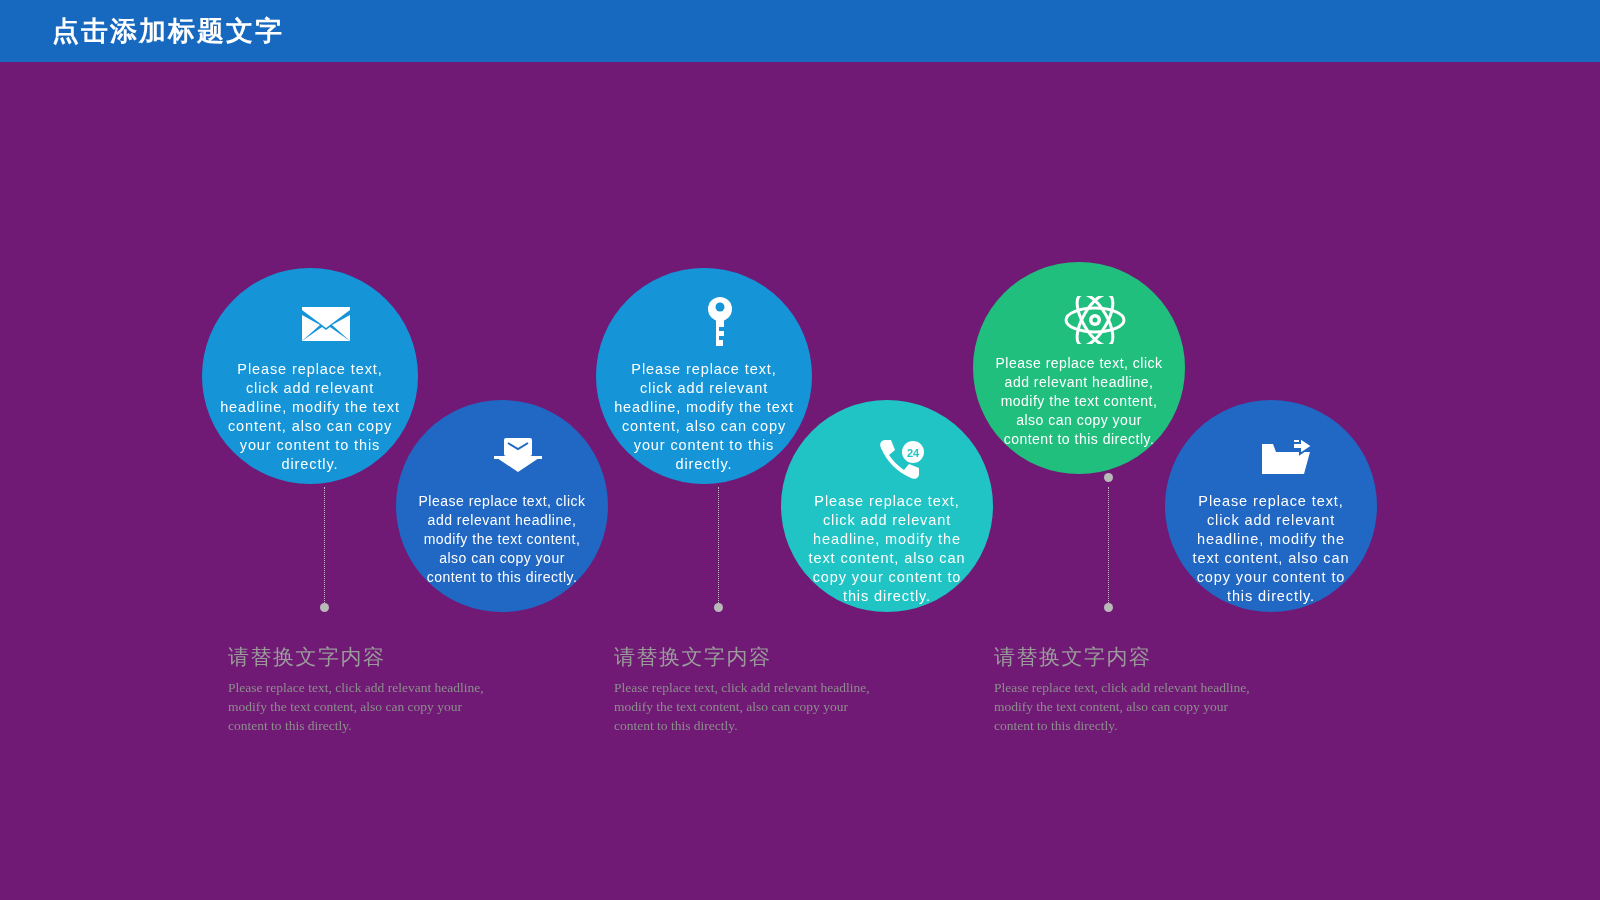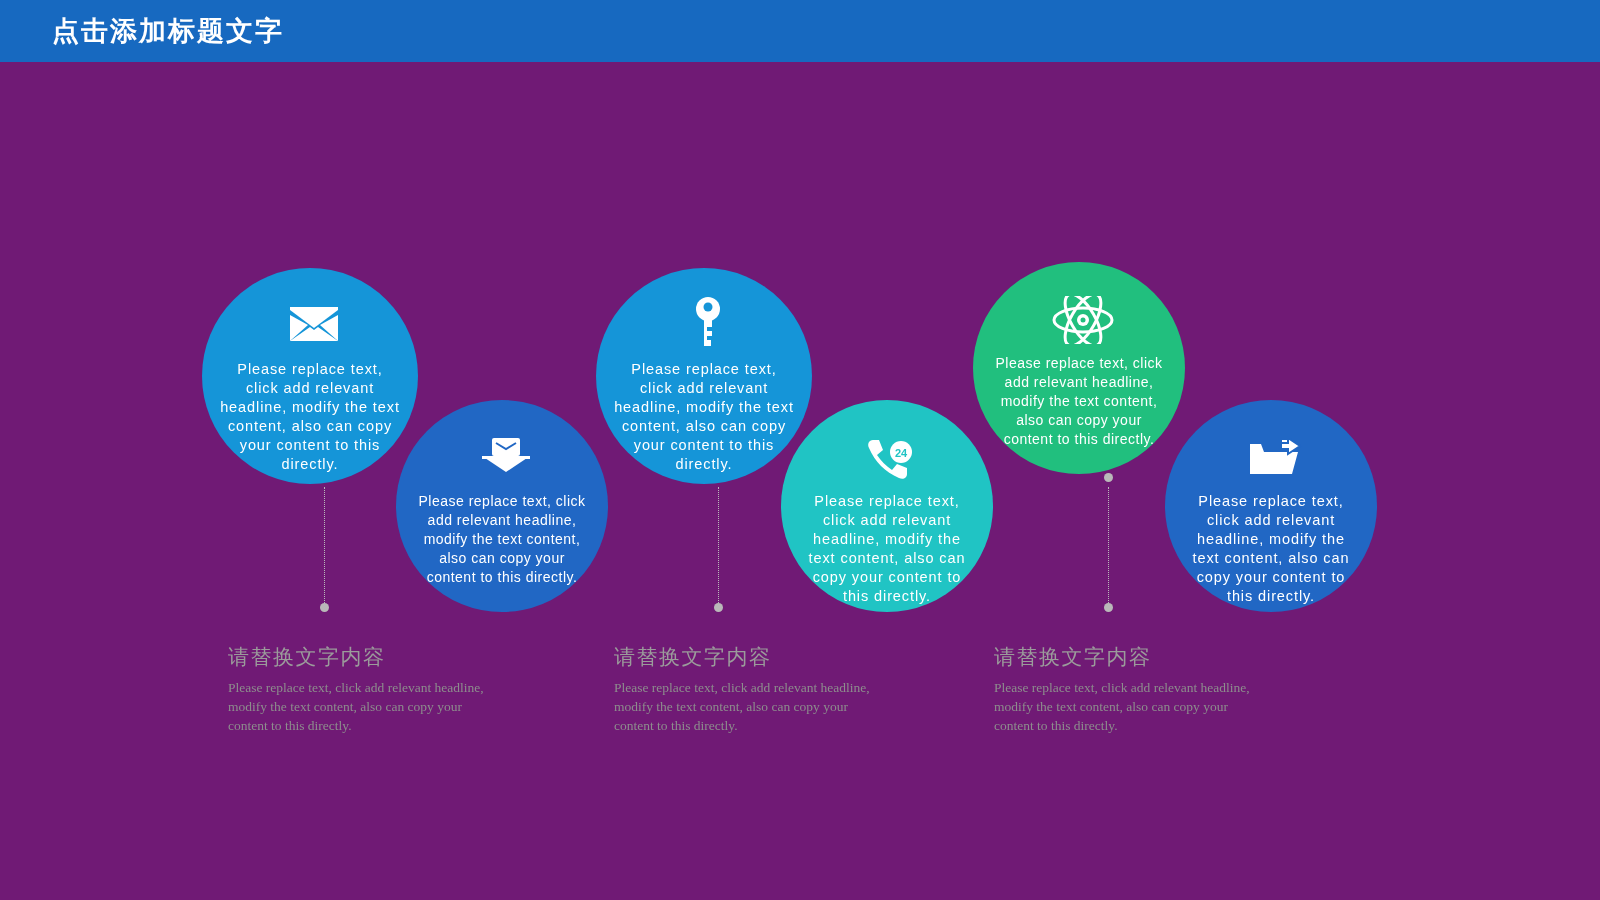--- a/index.html
+++ b/index.html
@@ -56,21 +56,21 @@
   }
   
   .node {
     position: absolute;
     border-radius: 50%;
     color: #ffffff;
     box-sizing: border-box;
   }
   .node .icon {
     position: absolute;
-    left: 4px;
+    left: 16px;
     width: 100%;
     text-align: left;
   }
   .node .node-text {
     position: absolute;
     left: 0;
     width: 100%;
     text-align: center;
     font-size: 14.5px;
     line-height: 19px;

